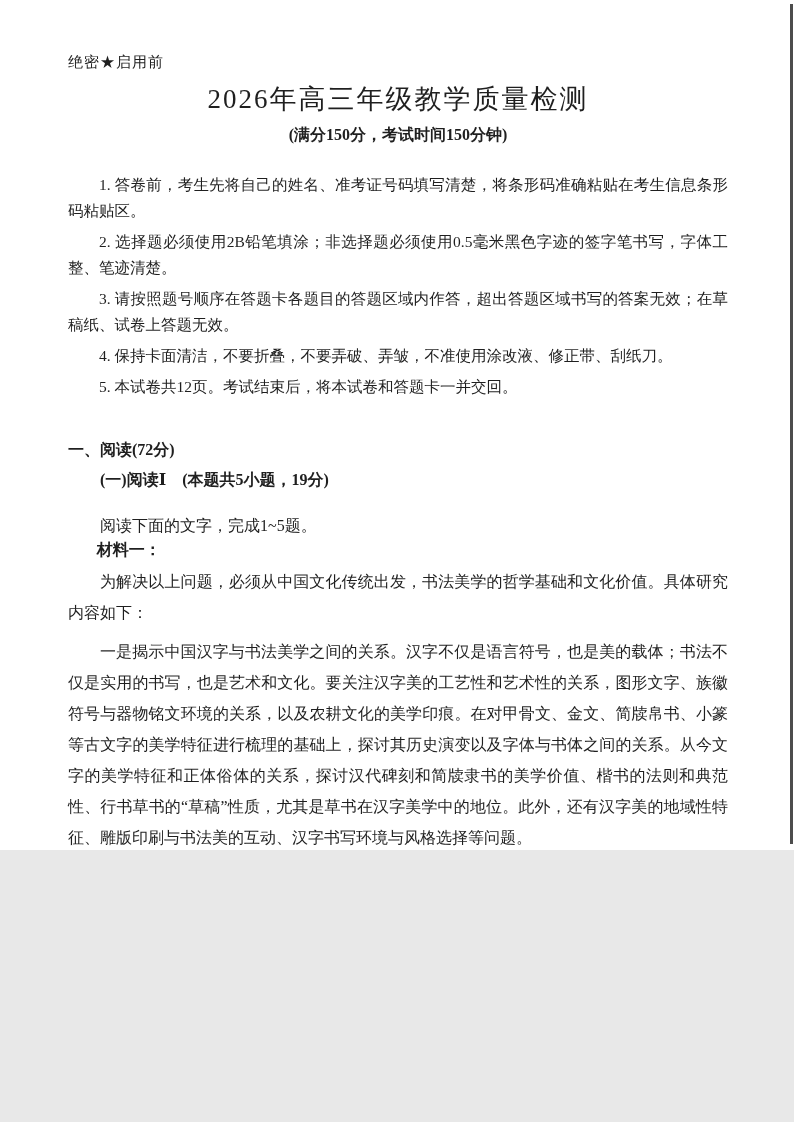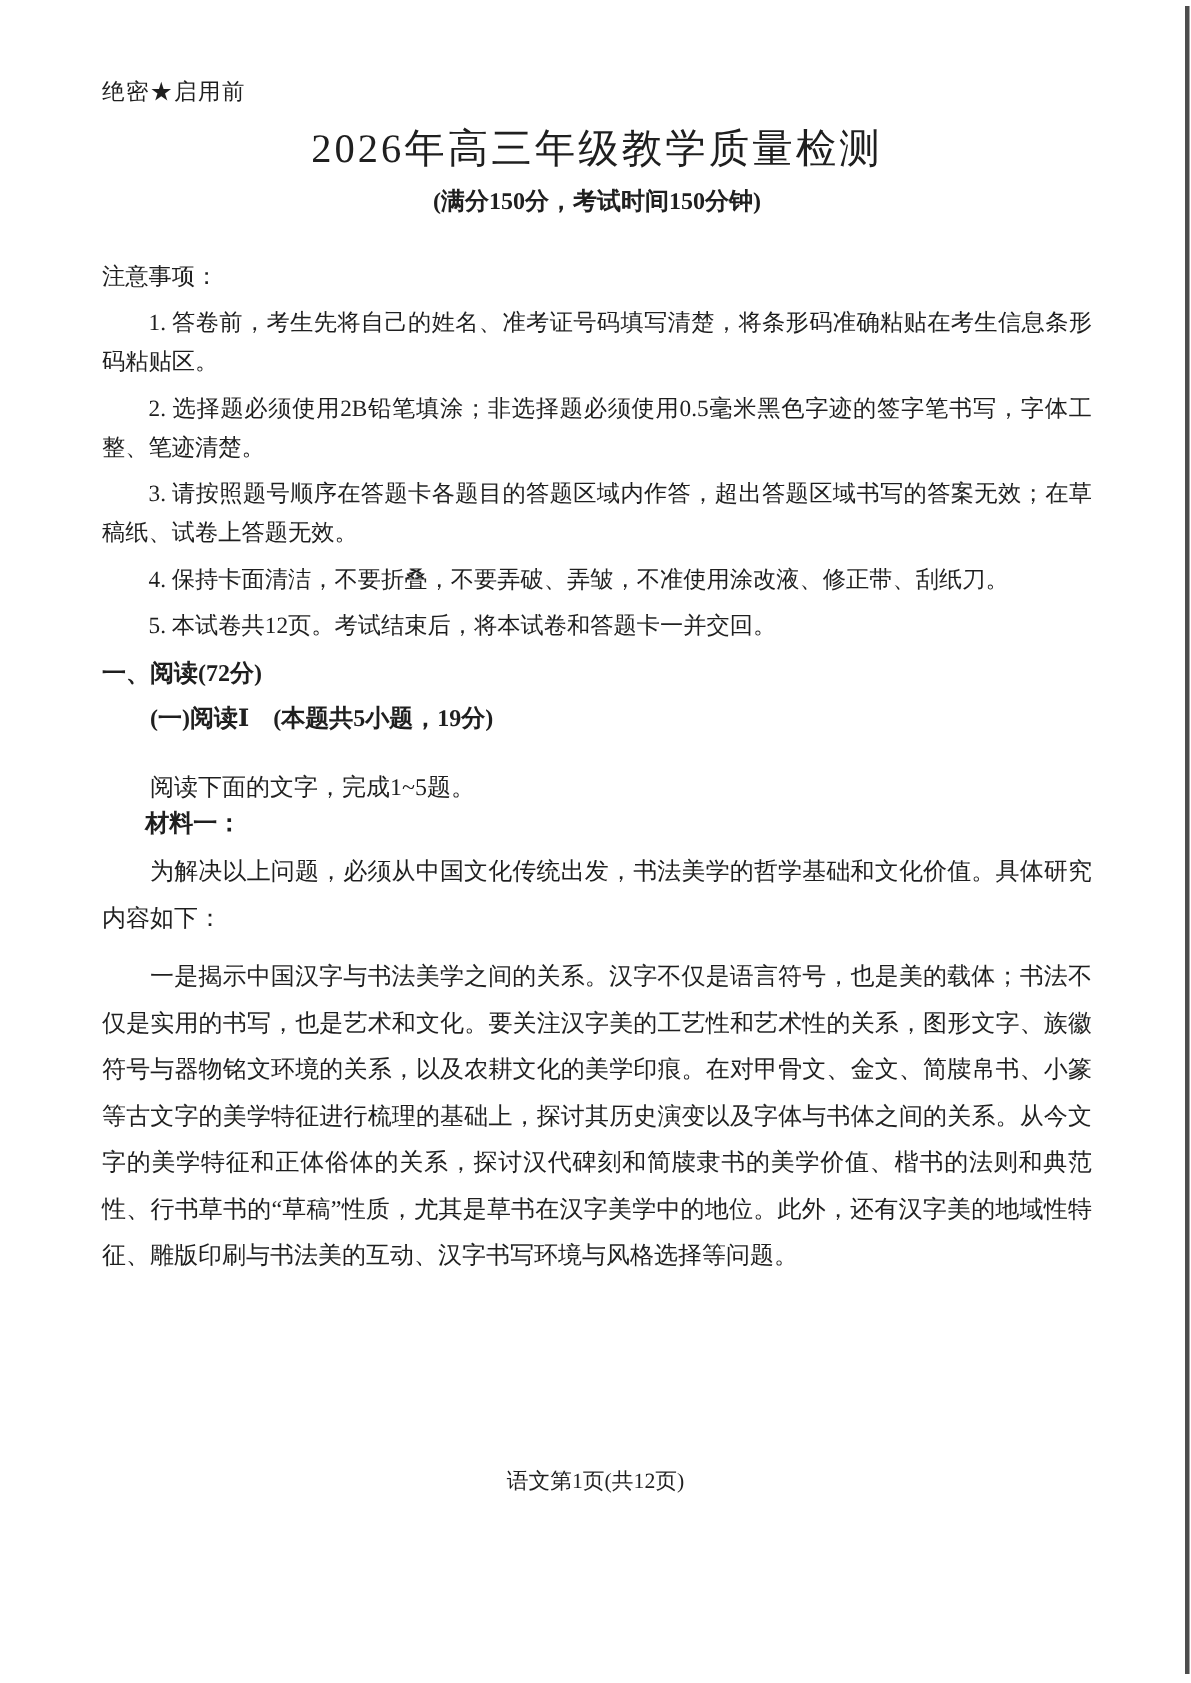--- a/index.html
+++ b/index.html
@@ -3,21 +3,21 @@
 <meta charset="utf-8">
 <style>
   html, body {
     margin: 0;
     padding: 0;
     background: #e8e8e8;
   }
   .page {
     position: relative;
     width: 794px;
-    height: 1122px;
+    height: 850px;
     background: #ffffff;
     margin: 0 auto;
     overflow: hidden;
     font-family: "Liberation Serif", "DejaVu Serif", serif;
     color: #1f1f1f;
   }
   .scan-edge {
     position: absolute;
     top: 4px;
     bottom: 6px;
@@ -122,21 +122,20 @@
   <div class="content">
 
     <div class="classification">绝密★启用前</div>
 
     <h1 class="title">2026年高三年级教学质量检测</h1>
 
 
     <div class="exam-info">(满分150分，考试时间150分钟)</div>
 
     <div class="notices">
-      <div class="notices-heading">注意事项：</div>
       <p class="notice-item">1. 答卷前，考生先将自己的姓名、准考证号码填写清楚，将条形码准确粘贴在考生信息条形码粘贴区。</p>
       <p class="notice-item">2. 选择题必须使用2B铅笔填涂；非选择题必须使用0.5毫米黑色字迹的签字笔书写，字体工整、笔迹清楚。</p>
       <p class="notice-item">3. 请按照题号顺序在答题卡各题目的答题区域内作答，超出答题区域书写的答案无效；在草稿纸、试卷上答题无效。</p>
       <p class="notice-item">4. 保持卡面清洁，不要折叠，不要弄破、弄皱，不准使用涂改液、修正带、刮纸刀。</p>
       <p class="notice-item">5. 本试卷共12页。考试结束后，将本试卷和答题卡一并交回。</p>
     </div>
 
     <div class="reading-section">
       <div class="part-heading">一、阅读(72分)</div>
       <div class="sub-heading">(一)阅读Ⅰ　(本题共5小题，19分)</div>

